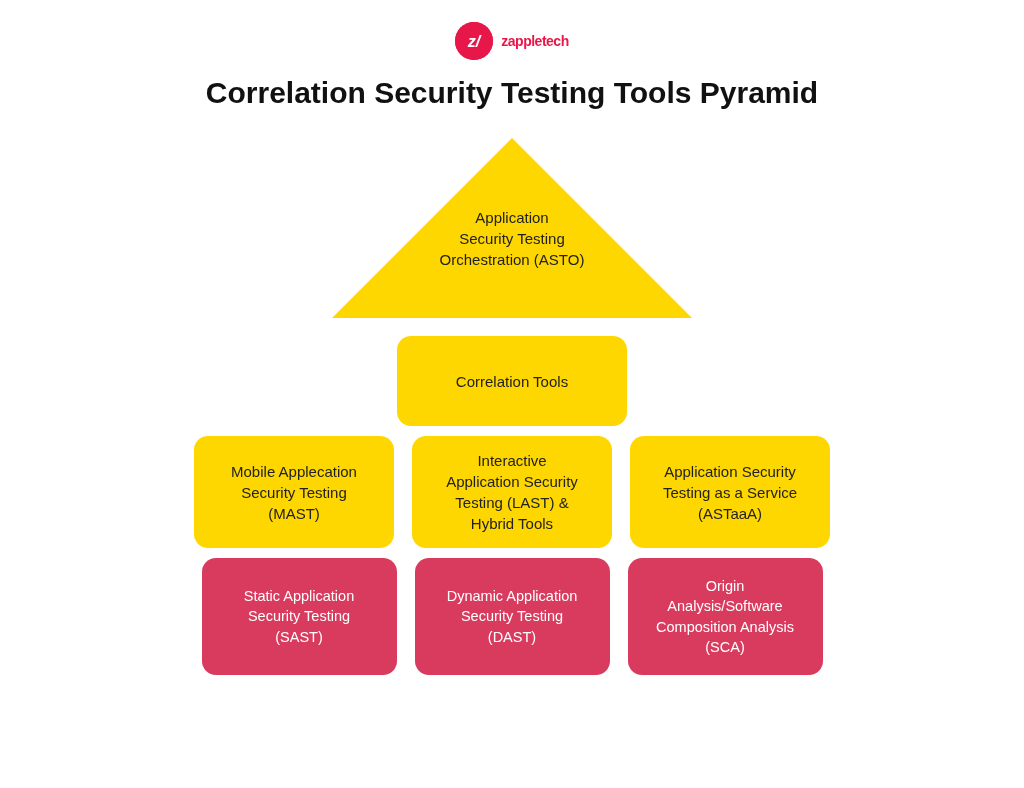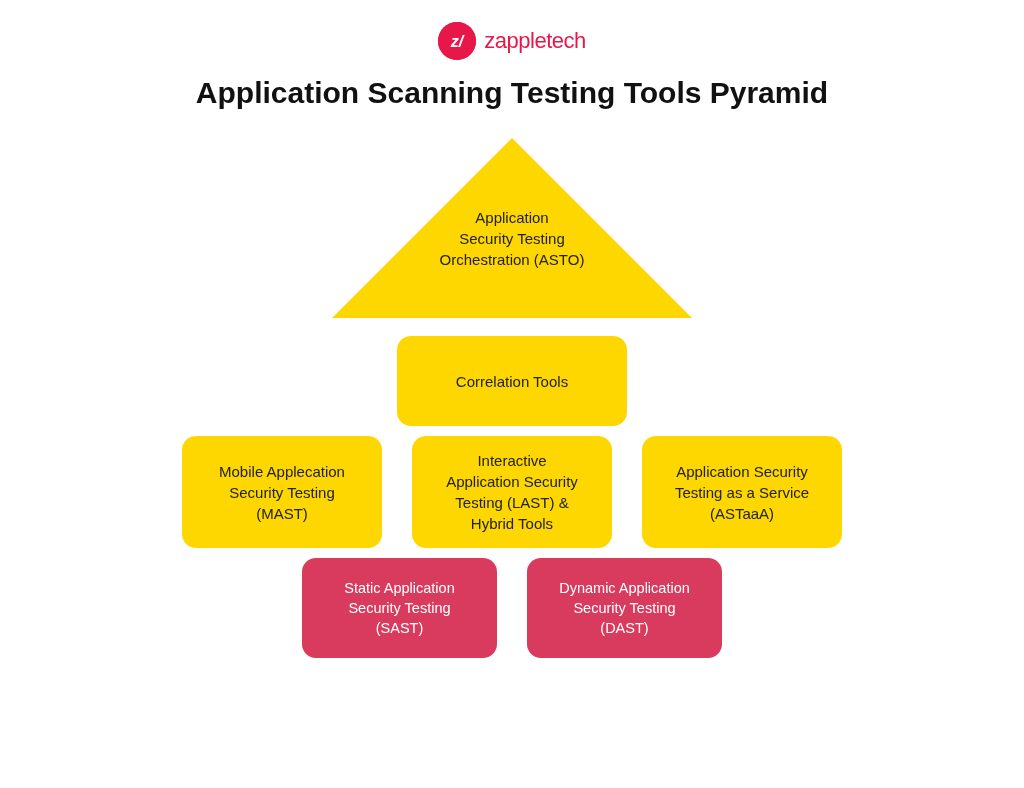--- a/index.html
+++ b/index.html
@@ -29,22 +29,22 @@
       border-radius: 50%;
       display: flex;
       align-items: center;
       justify-content: center;
       color: #fff;
       font-weight: 900;
       font-size: 18px;
       font-style: italic;
     }
     .logo-text {
-      font-size: 22px;
-      font-weight: 400;
+      font-size: 14px;
+      font-weight: 700;
       color: #111;
       letter-spacing: -0.5px;
     }
     .logo-text span {
       color: #e8174a;
     }
 
     
     .page-title {
       font-size: 30px;
@@ -62,21 +62,21 @@
       align-items: center;
       width: 100%;
       gap: 0px;
     }
 
     
     .row {
       display: flex;
       justify-content: center;
       align-items: stretch;
-      gap: 30px;
+      gap: 18px;
       margin-bottom: 10px;
     }
 
     
     .box-yellow {
       background: #FFD700;
       border-radius: 14px;
       display: flex;
       align-items: center;
       justify-content: center;
@@ -158,21 +158,21 @@
     <svg width="38" height="38" viewBox="0 0 38 38">
       <circle cx="19" cy="19" r="19" fill="#e8174a"></circle>
       <text x="19" y="25" text-anchor="middle" fill="white" font-size="16" font-weight="900" font-style="italic" font-family="Arial">z/</text>
     </svg>
   </div>
   <div class="logo-text">
     <span>zapple</span><span style="color:#e8174a">tech</span>
   </div>
 </div>
 
-<div class="page-title">Application Scanning Testing Tools Pyramid</div>
+<div class="page-title">Correlation Security Testing Tools Pyramid</div>
 
 <div class="pyramid-container">
 
   <div class="triangle-container">
     <svg class="triangle-svg" viewBox="0 0 380 200" preserveAspectRatio="none">
       <polygon points="190,10 370,190 10,190" fill="#FFD700" rx="10"></polygon>
     </svg>
     <div class="triangle-text">
       Application<br>Security Testing<br>Orchestration (ASTO)
     </div>
@@ -196,15 +196,18 @@
     </div>
   </div>
 
   <div class="row row4">
     <div class="box-red">
       <span>Static Application<br>Security Testing<br>(SAST)</span>
     </div>
     <div class="box-red">
       <span>Dynamic Application<br>Security Testing<br>(DAST)</span>
     </div>
+    <div class="box-red">
+      <span>Origin<br>Analysis/Software<br>Composition Analysis<br>(SCA)</span>
+    </div>
   </div>
 
 </div>
 
 </body></html>

